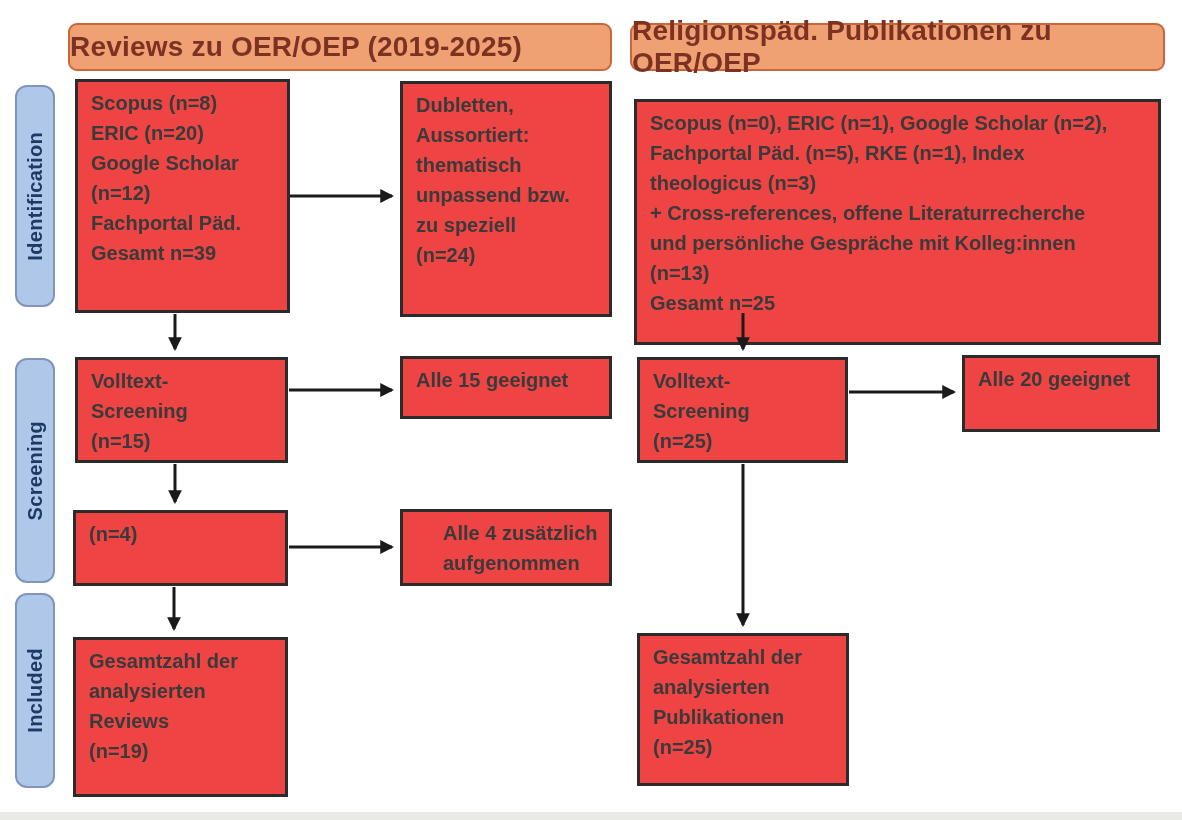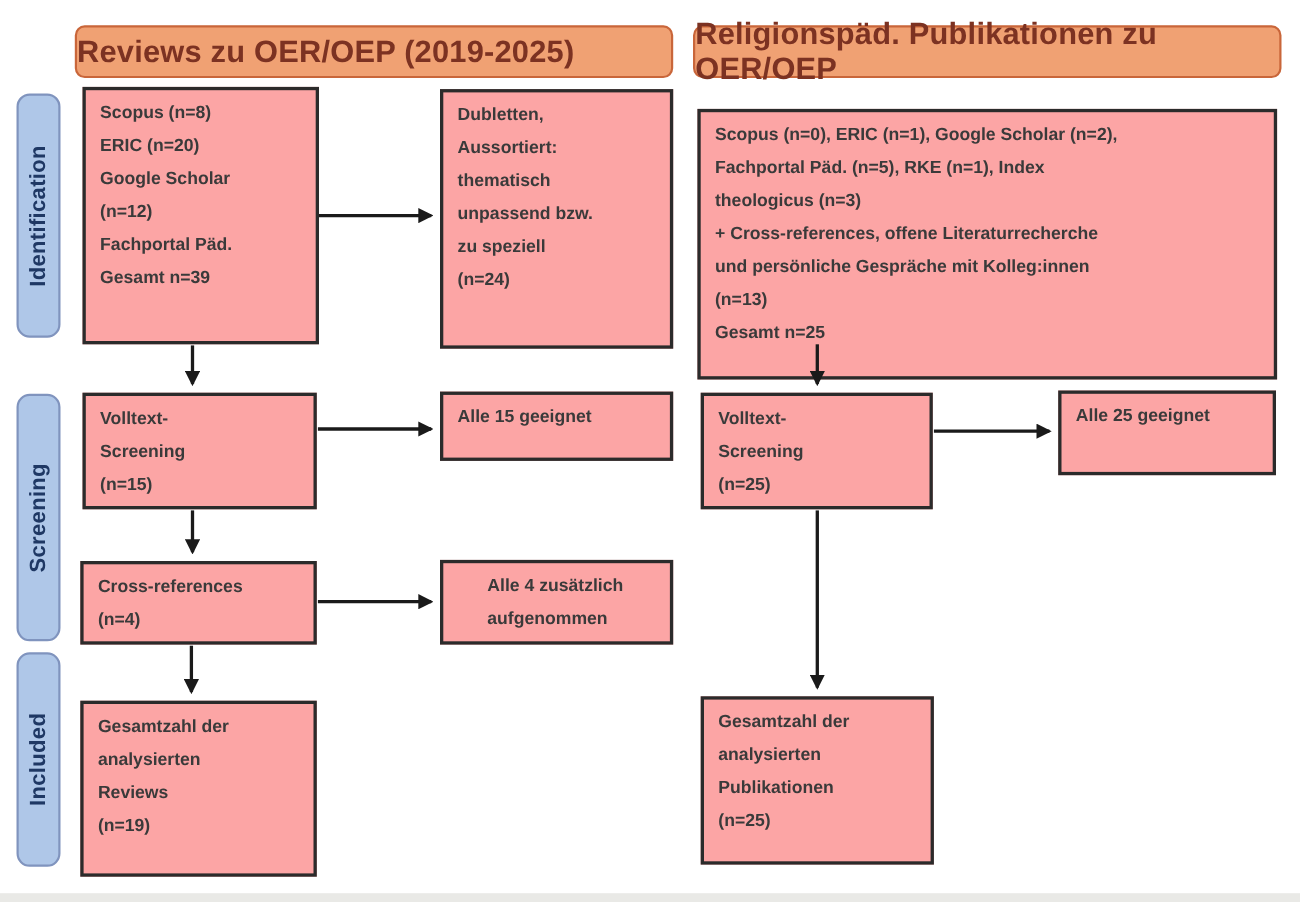--- a/index.html
+++ b/index.html
@@ -25,23 +25,23 @@
     background:var(--stage-fill); border:2.5px solid var(--stage-border);
     display:flex; align-items:center; justify-content:center;
     box-sizing:border-box;
   }
   .stage-pill span{
     writing-mode:vertical-rl; transform:rotate(180deg);
     color:var(--stage-text); font-size:20px; font-weight:bold; letter-spacing:0.3px;
     white-space:nowrap;
   }
   .fbox{
-    position:absolute; background:#fca5a5; border:3px solid var(--box-border);
+    position:absolute; background:#ef4444; border:3px solid var(--box-border);
     box-sizing:border-box; padding:6px 12px 4px 13px;
-    color:var(--box-text); font-size:16px; font-weight:600; line-height:30px;
+    color:var(--box-text); font-size:20px; font-weight:600; line-height:30px;
   }
   .fbox .line{white-space:nowrap;}
   svg.arrows{position:absolute; left:0; top:0; pointer-events:none;}
   .scan-edge{
     position:absolute; left:0; top:812px; width:1182px; height:8px;
     background:#E9E9E6;
   }
 </style>
 </head>
 <body>
@@ -87,21 +87,20 @@
     <div class="line">Volltext-</div>
     <div class="line">Screening</div>
     <div class="line">(n=15)</div>
   </div>
 
   <div class="fbox" style="left:400px; top:356px; width:212px; height:63px;">
     <div class="line">Alle 15 geeignet</div>
   </div>
 
   <div class="fbox" style="left:73px; top:510px; width:215px; height:76px;">
-    <div class="line">Cross-references</div>
     <div class="line">(n=4)</div>
   </div>
 
   <div class="fbox" style="left:400px; top:509px; width:212px; height:77px;padding-left:40px;">
     <div class="line">Alle 4 zusätzlich</div>
     <div class="line">aufgenommen</div>
   </div>
 
   <div class="fbox" style="left:73px; top:637px; width:215px; height:160px;">
     <div class="line">Gesamtzahl der</div>
@@ -120,21 +119,21 @@
     <div class="line">Gesamt n=25</div>
   </div>
 
   <div class="fbox" style="left:637px; top:357px; width:211px; height:106px;">
     <div class="line">Volltext-</div>
     <div class="line">Screening</div>
     <div class="line">(n=25)</div>
   </div>
 
   <div class="fbox" style="left:962px; top:355px; width:198px; height:77px;">
-    <div class="line">Alle 25 geeignet</div>
+    <div class="line">Alle 20 geeignet</div>
   </div>
 
   <div class="fbox" style="left:637px; top:633px; width:212px; height:153px;">
     <div class="line">Gesamtzahl der</div>
     <div class="line">analysierten</div>
     <div class="line">Publikationen</div>
     <div class="line">(n=25)</div>
   </div>
 
   <svg class="arrows" width="1182" height="820" viewBox="0 0 1182 820">

